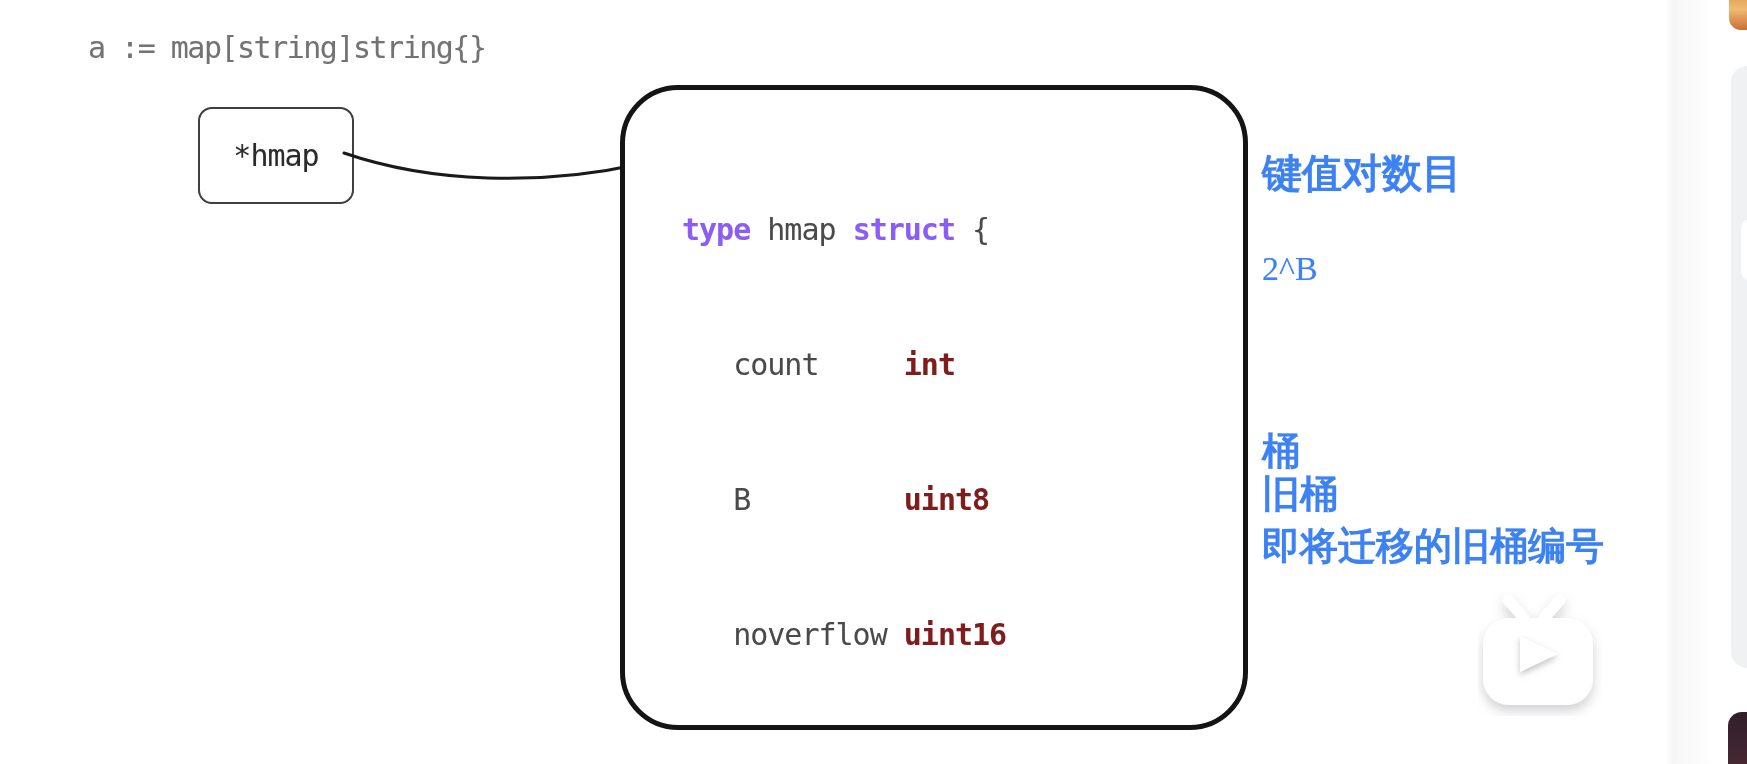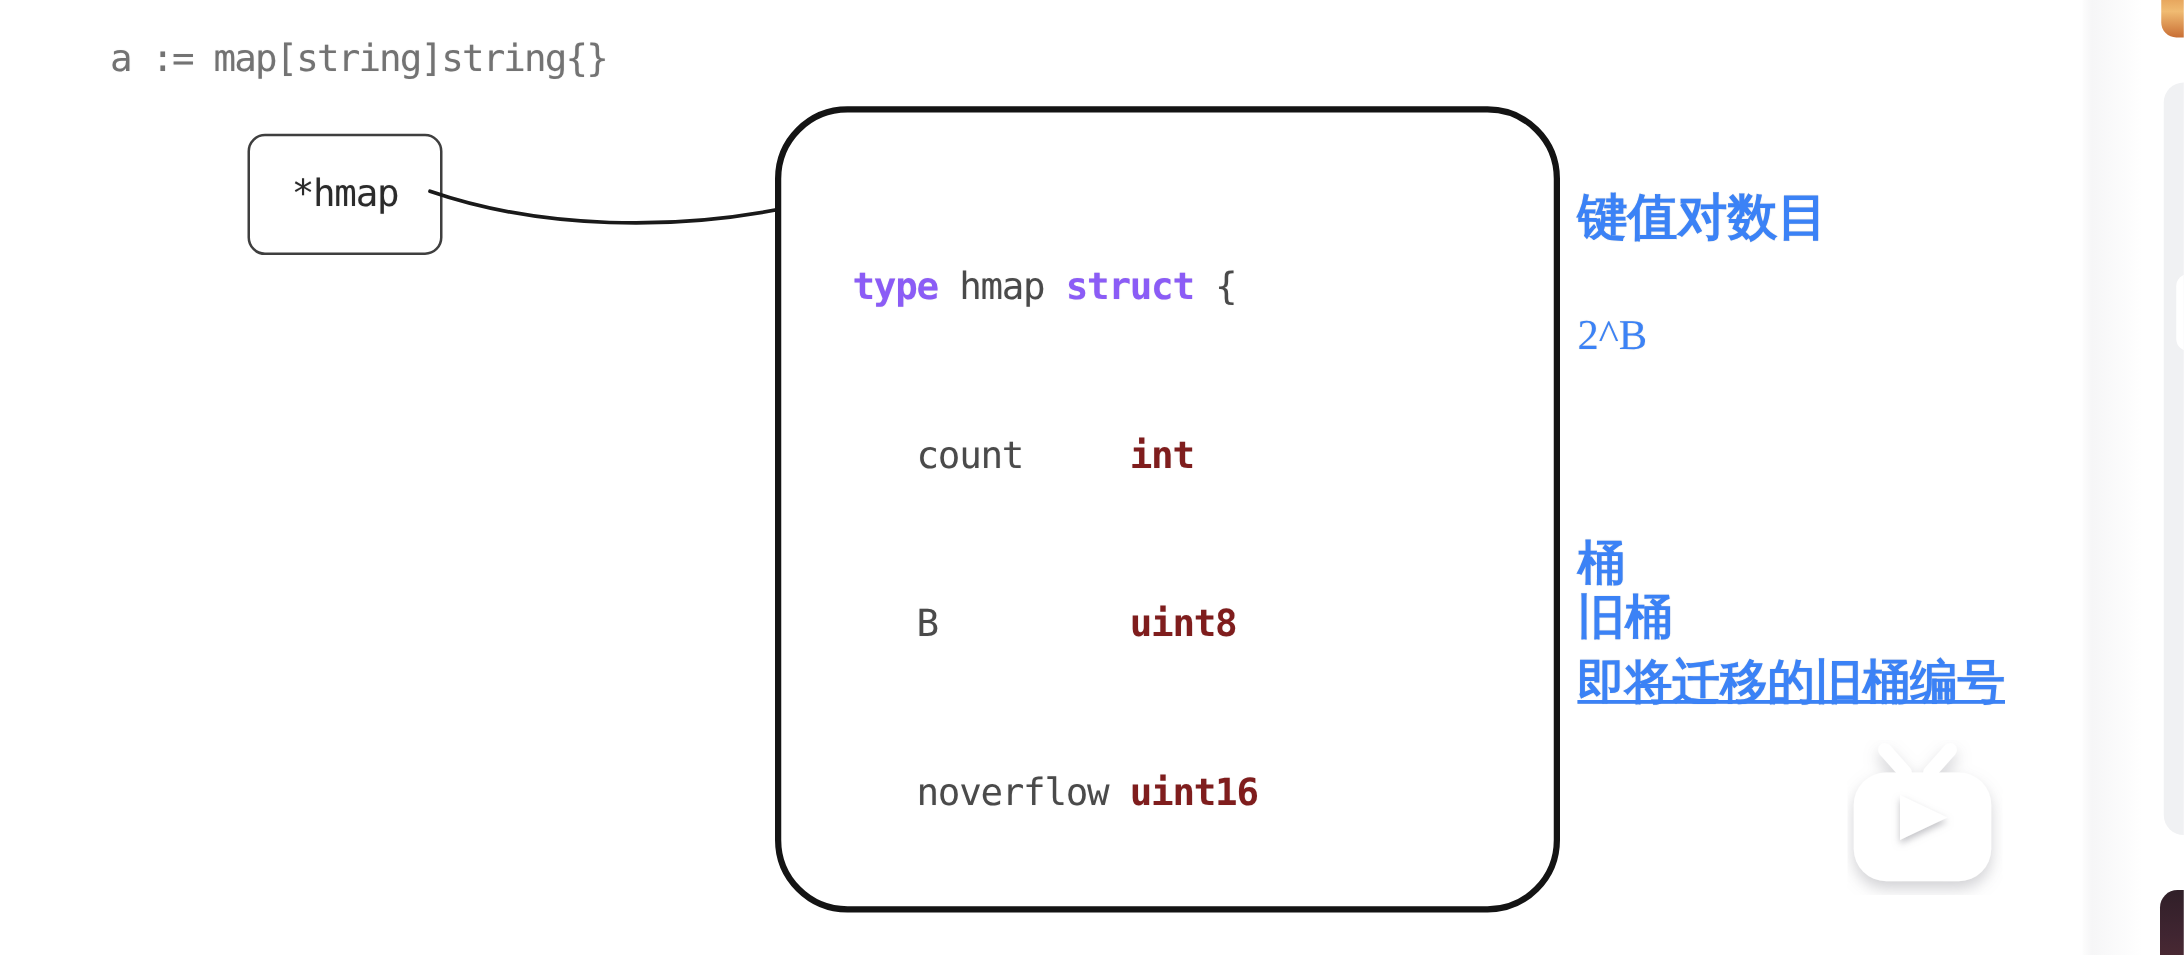--- a/index.html
+++ b/index.html
@@ -55,21 +55,21 @@
   .note{
     font-family:"Liberation Serif","DejaVu Serif",serif;
     font-weight:600;color:#3b82f6;font-size:38px;
     left:1262px;white-space:nowrap;line-height:1.1;
     text-shadow:0 0 1px rgba(0,0,0,.2);
   }
   .note-count{top:152px;font-size:40px;}
   .note-b{top:250px;font-size:34px;font-weight:500;text-align:center;}
   .note-buckets{top:431px;}
   .note-oldbuckets{top:474px;}
-  .note-nevacuate{top:526px;text-decoration:underline;}
+  .note-nevacuate{top:526px;}
 
   
   .watermark{left:1478px;top:592px;}
 
   
   .edge-band{
     left:1666px;top:0;width:64px;height:764px;
     background:linear-gradient(to right,#fdfdfd,#f6f6f7 12%,#ffffff 75%);
   }
   .orange-thumb{

